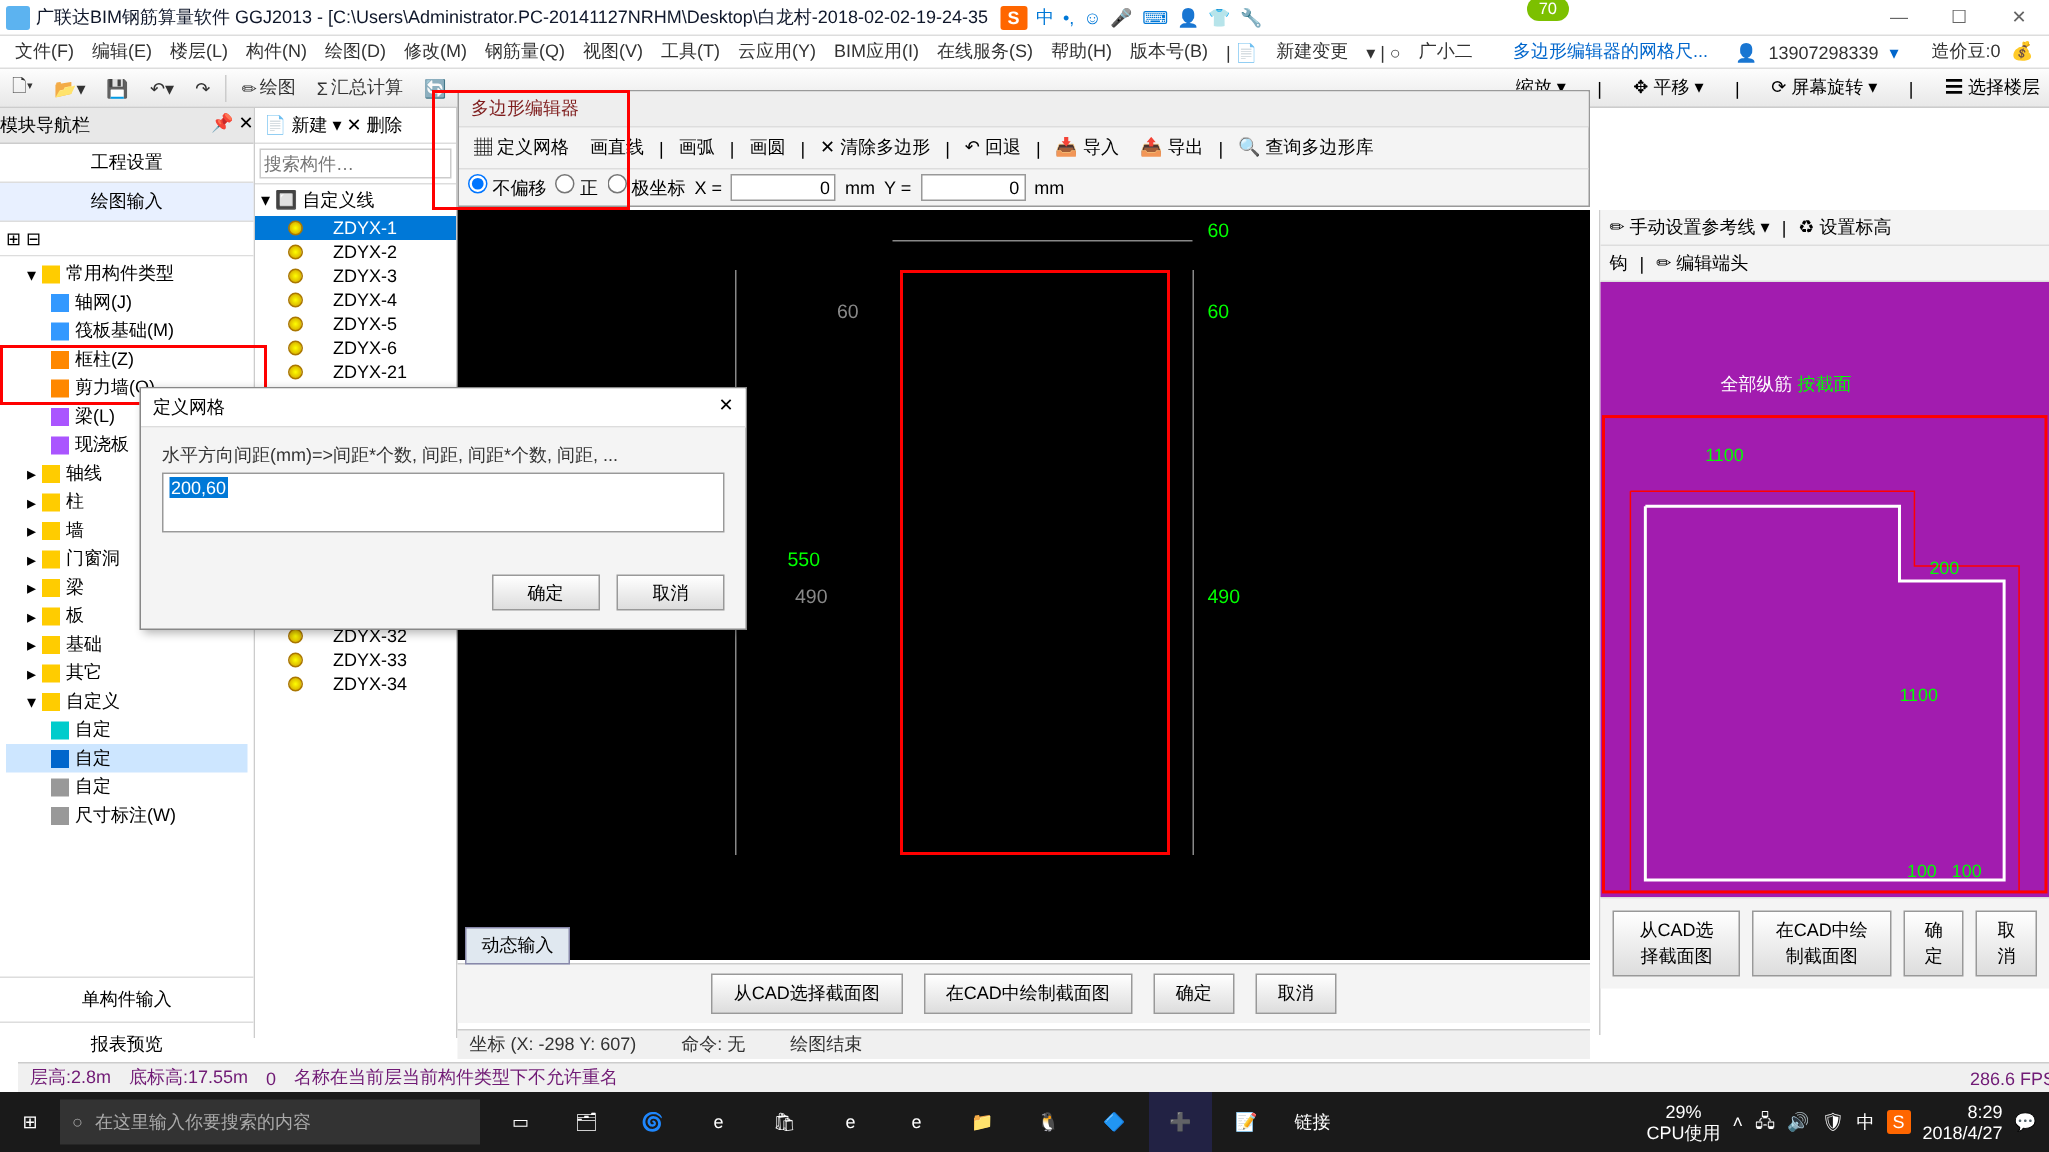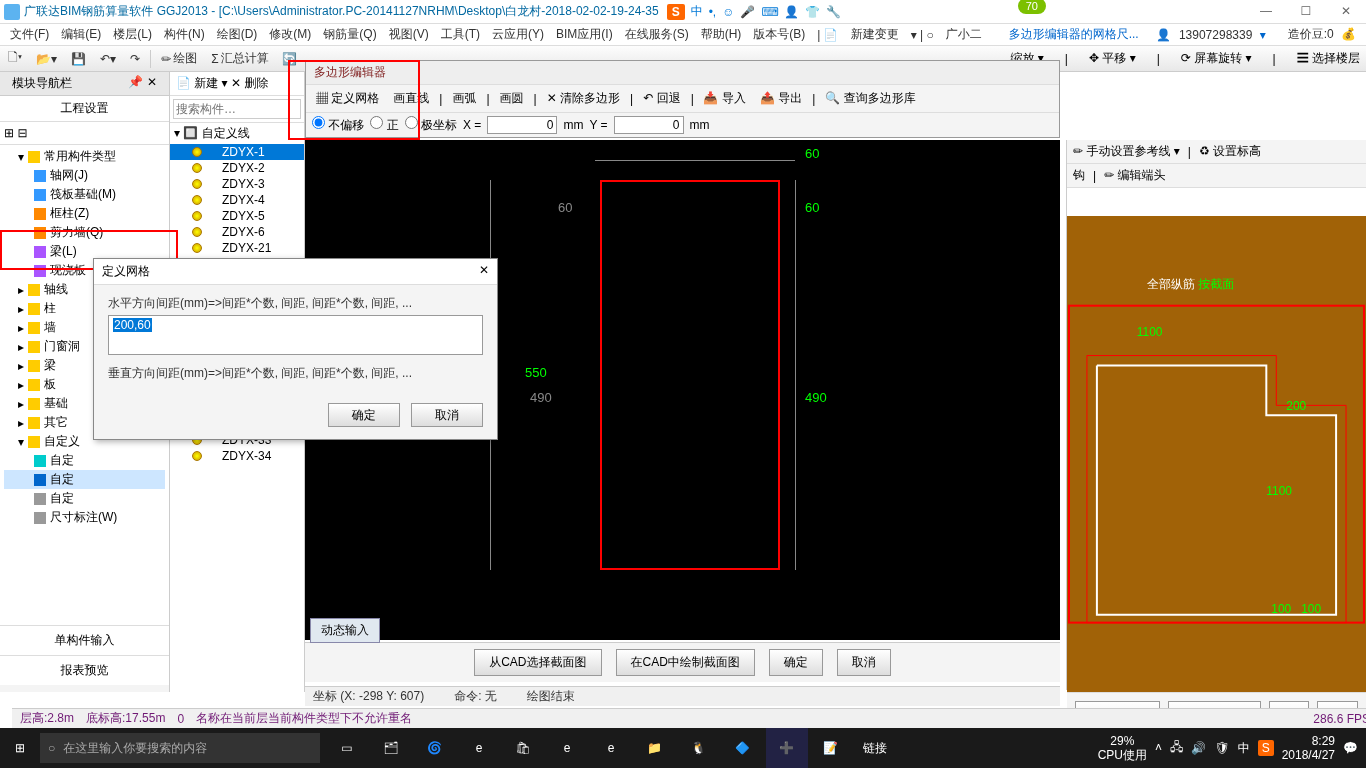--- a/index.html
+++ b/index.html
@@ -1,21 +1,21 @@
 <!DOCTYPE html>
 <html><head>
 <meta charset="utf-8">
 <style>
 * { margin: 0; padding: 0; box-sizing: border-box; font-family: "Microsoft YaHei", sans-serif; font-size: 12px; }
 body { background: #fff; width: 1366px; height: 768px; overflow: hidden; position: relative; }
 
 
 .titlebar { height: 24px; background: #fff; display: flex; align-items: center; padding: 0 4px; border-bottom: 1px solid #ddd; }
 .titlebar .icon-app { width: 16px; height: 16px; background: #5cb3f0; border-radius: 2px; margin-right: 4px; }
-.titlebar .title { color: #0369a1; flex: 0 0 auto; }
+.titlebar .title { color: #0f172a; flex: 0 0 auto; }
 .ime-bar { display: flex; gap: 6px; margin-left: 8px; align-items: center; }
 .ime-bar .s-logo { background: #f60; color: #fff; padding: 1px 5px; border-radius: 2px; font-weight: bold; }
 .ime-bar .ime-item { color: #0078d7; }
 .titlebar .badge { position: absolute; right: 320px; top: -2px; background: #7cc000; color: #fff; padding: 2px 8px; border-radius: 10px; font-size: 11px; }
 .win-controls { position: absolute; right: 0; top: 0; display: flex; }
 .win-controls div { width: 40px; height: 22px; text-align: center; line-height: 22px; color: #666; }
 
 
 .menubar { height: 22px; display: flex; align-items: center; padding: 0 6px; gap: 4px; border-bottom: 1px solid #ddd; }
 .menubar span { padding: 2px 4px; color: #333; }
@@ -24,21 +24,21 @@
 .menubar .user { color: #0066cc; }
 .menubar .bean { color: #333; }
 
 
 .toolbar { height: 26px; background: linear-gradient(#fdfdfd,#e8e8e8); border-bottom: 1px solid #ccc; display: flex; align-items: center; padding: 0 4px; gap: 6px; }
 .toolbar .tb-btn { padding: 2px 4px; color: #333; display: flex; align-items: center; gap: 2px; }
 .toolbar .sep { width: 1px; height: 18px; background: #ccc; }
 
 
 .left-nav { position: absolute; left: 0; top: 72px; width: 170px; height: 620px; background: #f4f4f4; border-right: 1px solid #ccc; }
-.left-nav .hdr { background: #e8e8e8; padding: 3px 12px; border-bottom: 1px solid #ccc; display: flex; justify-content: space-between; }
+.left-nav .hdr { background: #e8e8e8; padding: 3px 0; border-bottom: 1px solid #ccc; display: flex; justify-content: space-between; }
 .left-nav .btn-row { background: #fff; text-align: center; padding: 4px; border-bottom: 1px solid #ddd; }
 .left-nav .tree { background: #fff; height: 480px; overflow: auto; padding: 2px 4px; }
 .left-nav .tree .node { padding: 1px 0 1px 14px; display: flex; align-items: center; gap: 4px; }
 .left-nav .tree .node.l2 { padding-left: 30px; }
 .left-nav .tree .fold-icon { width: 12px; height: 12px; background: #fc0; display: inline-block; }
 .left-nav .tree .item-icon { width: 12px; height: 12px; background: #6ac; display: inline-block; }
 .left-nav .bottom-btn { background: #fff; text-align: center; padding: 6px; border-top: 1px solid #ddd; }
 
 
 .comp-list { position: absolute; left: 170px; top: 72px; width: 135px; height: 620px; background: #fff; border-right: 1px solid #ccc; }
@@ -71,21 +71,21 @@
 .dlg .dlg-title { background: #fff; padding: 4px 8px; display: flex; justify-content: space-between; border-bottom: 1px solid #ddd; }
 .dlg .dlg-body { padding: 10px 14px; }
 .dlg .fld-lbl { color: #333; margin-bottom: 3px; }
 .dlg textarea { width: 100%; height: 40px; border: 1px solid #999; resize: none; padding: 2px 4px; font-family: inherit; }
 .dlg .dlg-btns { text-align: right; padding: 8px 14px 12px; }
 .dlg .dlg-btns button { width: 72px; height: 24px; margin-left: 8px; background: linear-gradient(#fff,#ddd); border: 1px solid #999; }
 
 
 .right-panel { position: absolute; right: 0; top: 140px; width: 300px; height: 550px; background: #fff; border-left: 1px solid #ccc; }
 .right-panel .rp-bar { padding: 3px 6px; border-bottom: 1px solid #ddd; display: flex; gap: 8px; align-items: center; background: #f4f4f4; }
-.right-panel .rp-canvas { background: #a16207; height: 476px; position: relative; overflow: hidden; margin-top: 28px; }
+.right-panel .rp-canvas { background: #a21caf; height: 410px; position: relative; overflow: hidden; }
 .right-panel .rp-canvas .label { color: #0f0; position: absolute; }
 .right-panel .rp-btns { padding: 8px; display: flex; gap: 8px; justify-content: center; background: #f4f4f4; border-top: 1px solid #ddd; }
 .right-panel .rp-btns button { padding: 4px 12px; background: linear-gradient(#fff,#ddd); border: 1px solid #999; }
 .right-panel .rp-tip { padding: 6px; color: #666; background: #f4f4f4; }
 
 
 .canvas-btns { position: absolute; left: 305px; top: 642px; width: 755px; background: #f4f4f4; padding: 6px; display: flex; gap: 14px; justify-content: center; border-top: 1px solid #ccc; }
 .canvas-btns button { padding: 4px 14px; background: linear-gradient(#fff,#ddd); border: 1px solid #999; }
 .dyn-input { position: absolute; left: 310px; top: 618px; background: #e0e8f0; border: 1px solid #88a; padding: 3px 10px; z-index: 6; }
 
@@ -184,20 +184,21 @@
 
 <div class="red-box1"></div>
 <div class="red-box2"></div>
 
 <div class="left-nav">
   <div class="hdr">
       <span>模块导航栏</span>
       <span>📌 ✕</span>
     </div>
   <div class="btn-row">工程设置</div>
+  <div class="btn-row" style="background:#e8f0ff">绘图输入</div>
   <div style="padding:4px;border-bottom:1px solid #ddd;background:#fff">
     <span>⊞</span>
     <span>⊟</span>
   </div>
   <div class="tree">
     <div class="node">▾ <span class="fold-icon"></span> <span>常用构件类型</span></div>
     <div class="node l2">
         <span class="item-icon" style="background:#39f"></span>
         <span>轴网(J)</span>
       </div>
@@ -395,21 +396,20 @@
 
 <div class="dlg">
   <div class="dlg-title">
     <span>定义网格</span>
     <span>✕</span>
   </div>
   <div class="dlg-body">
     <div class="fld-lbl">水平方向间距(mm)=&gt;间距*个数, 间距, 间距*个数, 间距, ...</div>
     <div style="border:1px solid #999;height:40px;padding:2px 4px;background:#fff"><span class="sel-text">200,60</span></div>
     <div style="height:10px"></div>
-    <div class="fld-lbl">垂直方向间距(mm)=&gt;间距*个数, 间距, 间距*个数, 间距, ...</div>
   </div>
   <div class="dlg-btns">
     <button>确定</button>
     <button>取消</button>
   </div>
 </div>
 
 <div class="right-panel">
   <div class="rp-bar">
     <span>✏ <span>手动设置参考线</span> ▾</span>|

